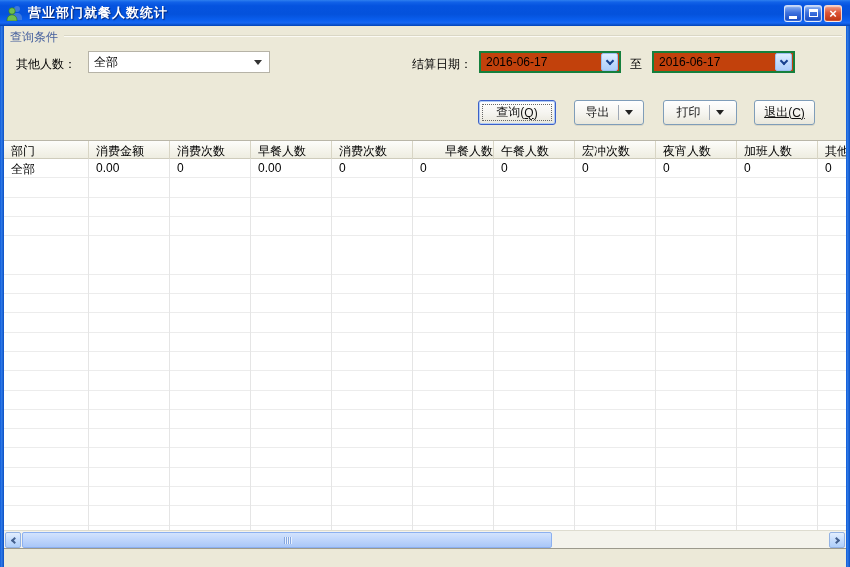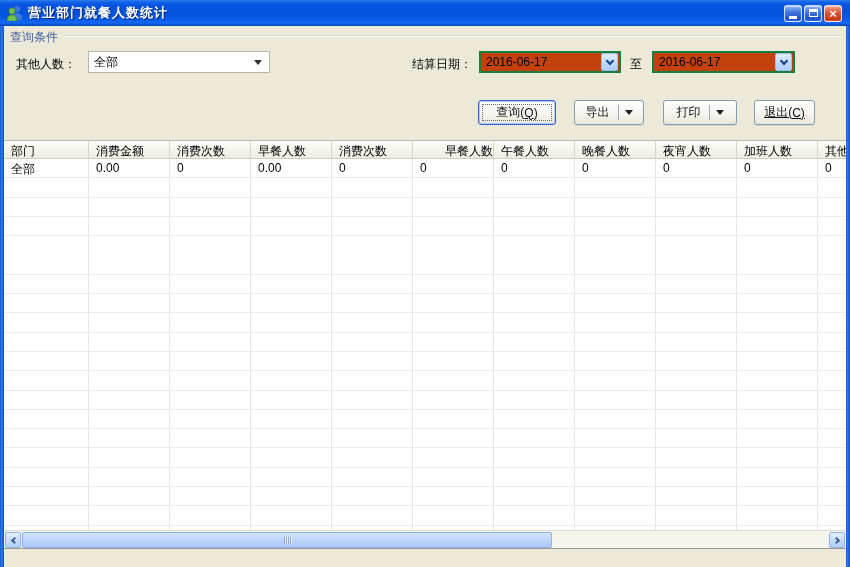--- a/index.html
+++ b/index.html
@@ -179,21 +179,21 @@
 
   <div id="table">
     <div id="table-header-row">
         <div class="th" style="width: 85px;">部门</div>
         <div class="th" style="width: 81px;">消费金额</div>
         <div class="th" style="width: 81px;">消费次数</div>
         <div class="th" style="width: 81px;">早餐人数</div>
         <div class="th" style="width: 81px;">消费次数</div>
         <div class="th" style="width: 81px; text-align: right;">早餐人数</div>
         <div class="th" style="width: 81px;">午餐人数</div>
-        <div class="th" style="width: 81px;">晚餐人数</div>
+        <div class="th" style="width: 81px;">宏冲次数</div>
         <div class="th" style="width: 81px;">夜宵人数</div>
         <div class="th" style="width: 81px;">加班人数</div>
         <div class="th" style="width: 81px;">其他人数</div>
       </div>
     <div id="grid-body">
       <div id="table-data-row">
           <div class="td" style="width: 85px;">全部</div>
           <div class="td" style="width: 81px;">0.00</div>
           <div class="td" style="width: 81px;">0</div>
           <div class="td" style="width: 81px;">0.00</div>

